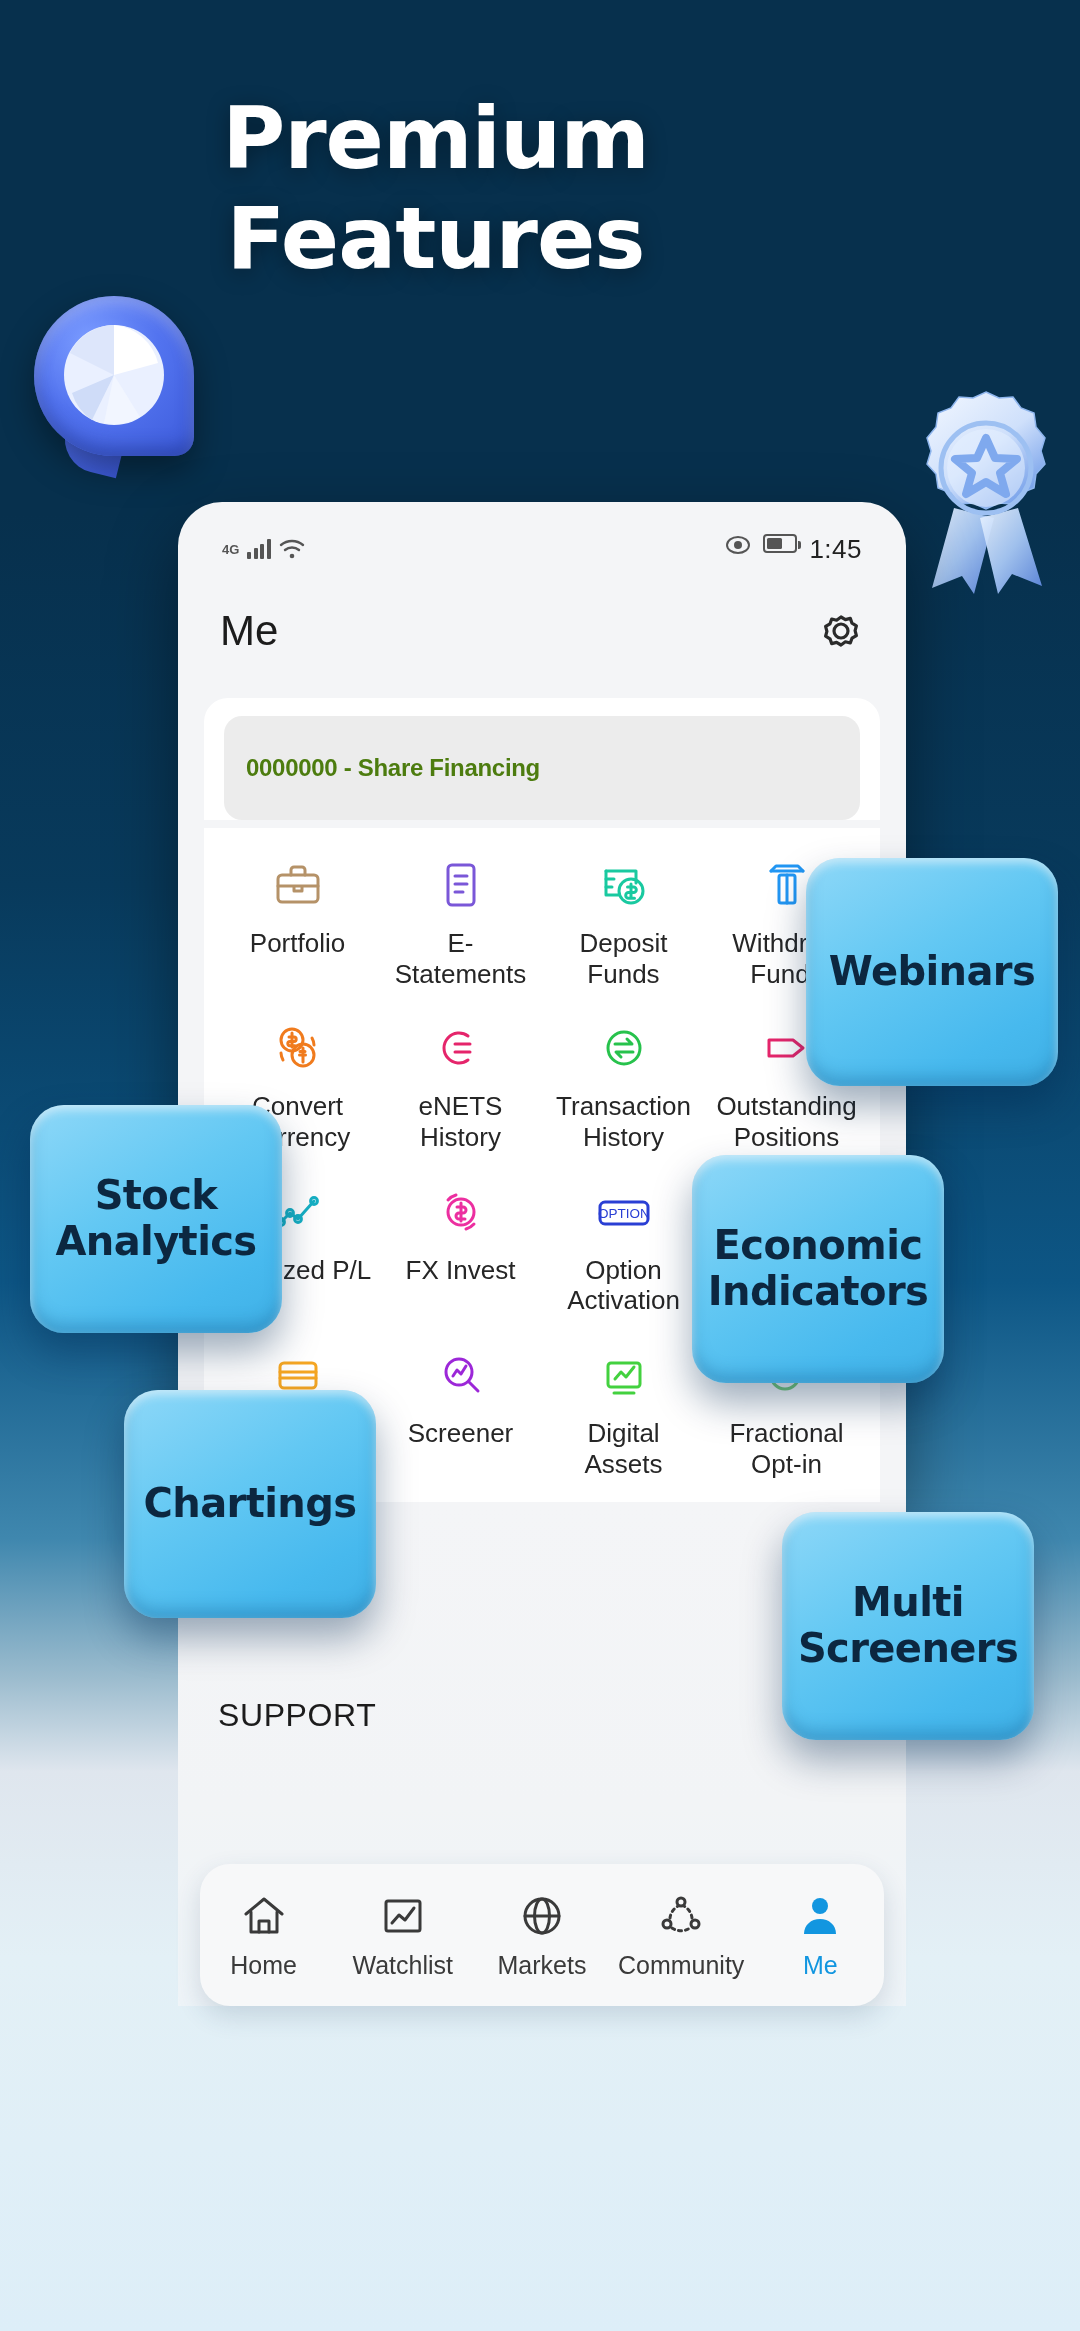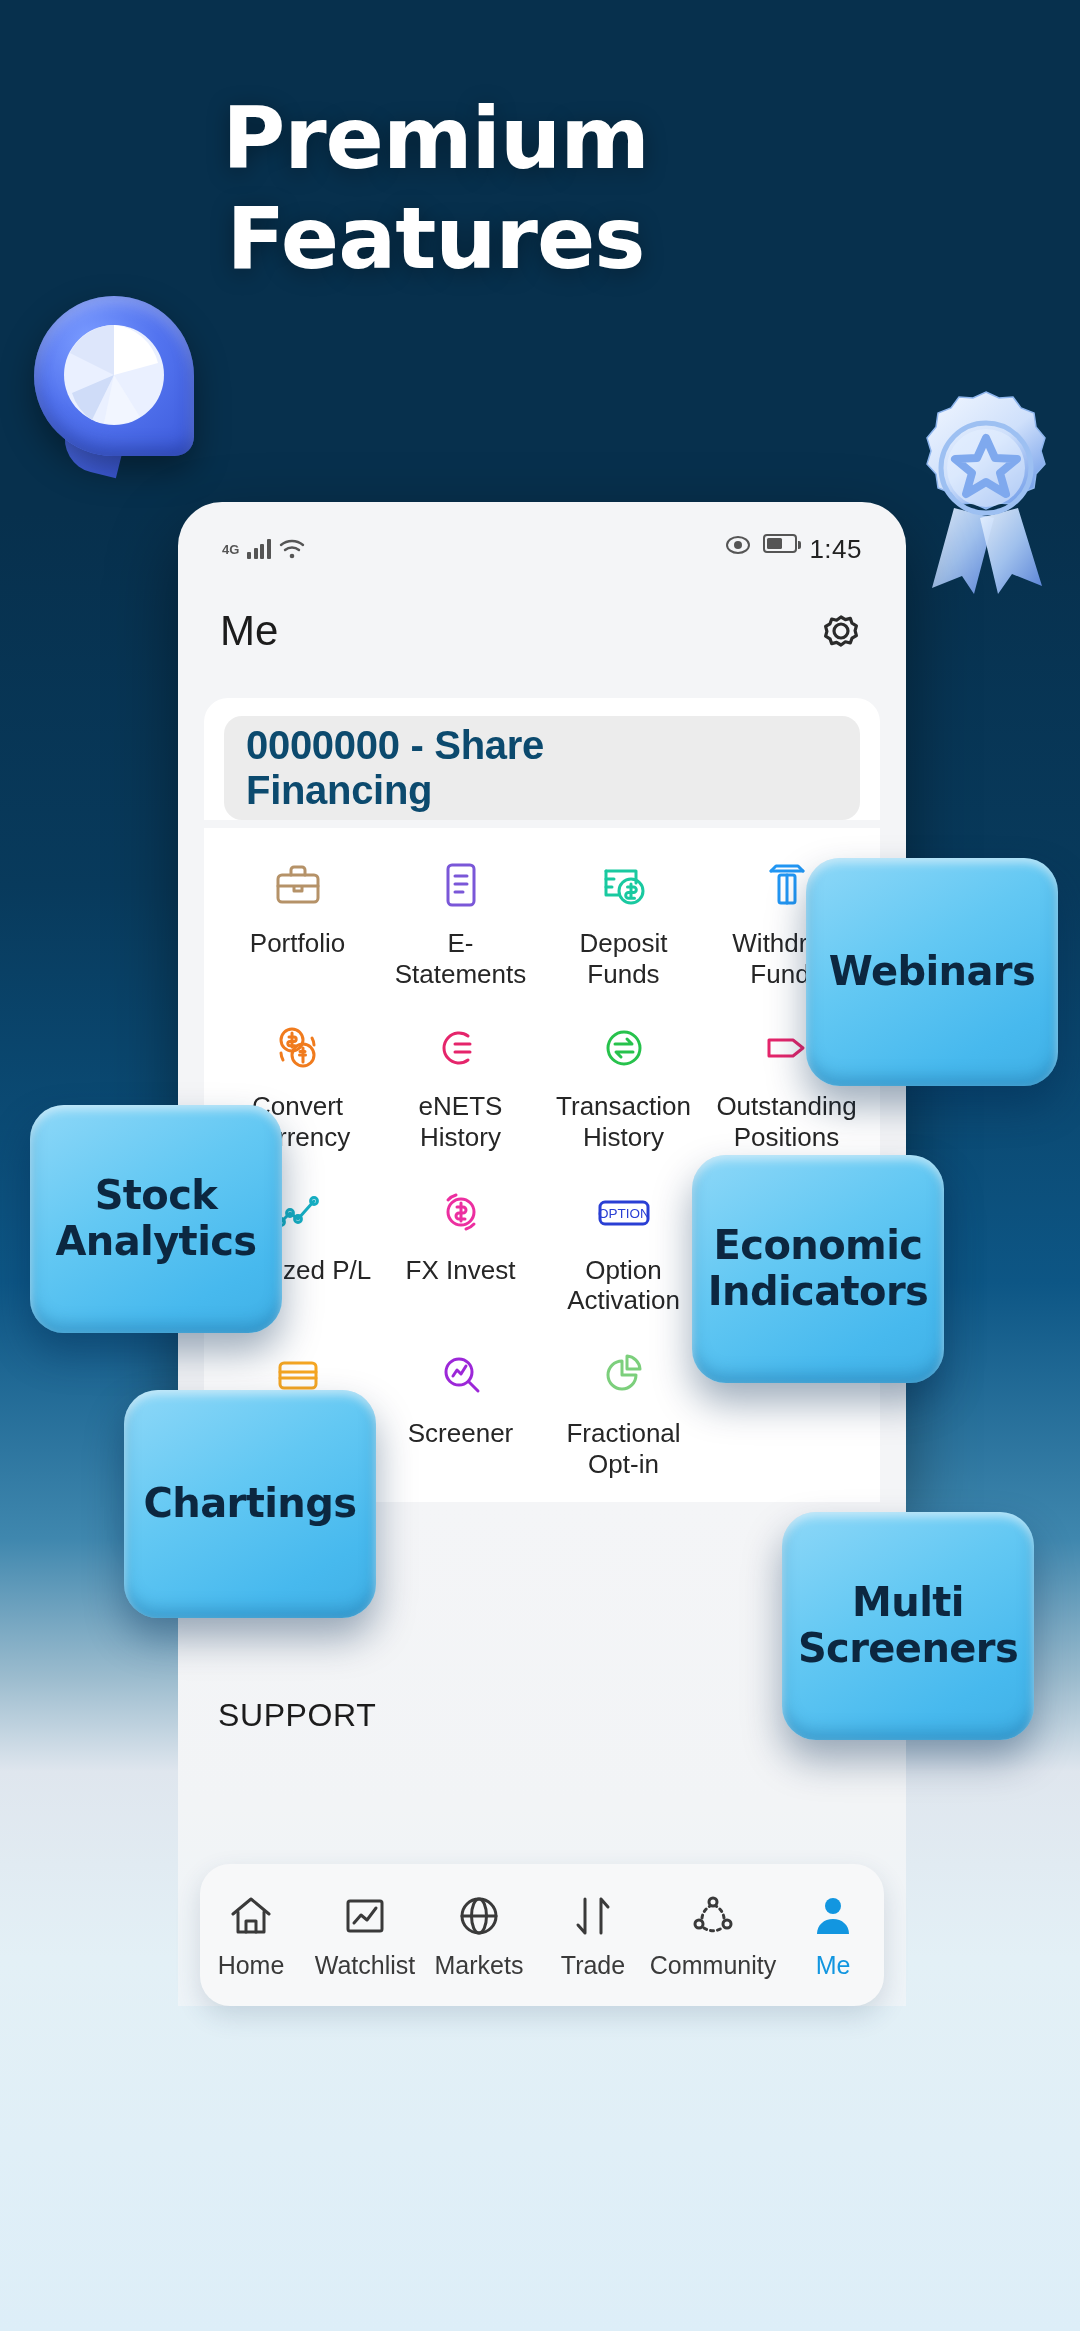--- a/index.html
+++ b/index.html
@@ -128,21 +128,21 @@
   
   .acct-wrap {
     position: absolute; top: 196px; left: 26px; width: 676px;
     background: #fff; border-radius: 24px 24px 0 0; padding: 18px 20px 0;
   }
   .acct-card {
     background: #ececec; border-radius: 18px; height: 104px;
     display: flex; align-items: center; padding: 0 22px;
   }
   .acct-name {
-    color: #0c4a6e; font-size: 40px; font-weight: 700; line-height: 1.12;
+    color: #4d7c0f; font-size: 24px; font-weight: 700; line-height: 1.12;
     max-width: 300px; letter-spacing: -.3px;
   }
   .switch-btn {
     margin-left: auto; border: 2.5px solid #2aa8d8; color: #1787d0;
     border-radius: 40px; padding: 13px 26px; font-size: 28px; font-weight: 700;
     background: transparent; white-space: nowrap; letter-spacing: -.3px;
   }
 
   
   .grid-panel {
@@ -429,20 +429,30 @@
                 <circle cx="24" cy="23" r="13" fill="none" stroke="#9c27d8" stroke-width="3" stroke-linecap="round" stroke-linejoin="round"></circle>
                 <path d="M34 33l9 9" fill="none" stroke="#9c27d8" stroke-width="3" stroke-linecap="round" stroke-linejoin="round"></path>
                 <path d="M18 27l4-6 4 4 5-8" fill="none" stroke="#9c27d8" stroke-width="3" stroke-linecap="round" stroke-linejoin="round"></path>
               </svg>
             </div>
             <div class="lbl">Screener</div>
           </div>
           <div class="cell">
             <div class="ico">
               <svg width="52" height="52" viewBox="0 0 52 52">
+                <rect x="10" y="14" width="32" height="24" rx="3" fill="none" stroke="#43d13f" stroke-width="3" stroke-linecap="round" stroke-linejoin="round"></rect>
+                <path d="M16 44h20" fill="none" stroke="#43d13f" stroke-width="3" stroke-linecap="round" stroke-linejoin="round"></path>
+                <path d="M17 30l6-7 5 5 8-10" fill="none" stroke="#43d13f" stroke-width="3" stroke-linecap="round" stroke-linejoin="round"></path>
+              </svg>
+            </div>
+            <div class="lbl">Digital Assets</div>
+          </div>
+          <div class="cell">
+            <div class="ico">
+              <svg width="52" height="52" viewBox="0 0 52 52">
                 <path d="M24 12a14 14 0 1 0 14 14H24z" fill="none" stroke="#7ccf7c" stroke-width="3" stroke-linecap="round" stroke-linejoin="round"></path>
                 <path d="M29 7a14 14 0 0 1 13 13H29z" fill="none" stroke="#7ccf7c" stroke-width="3" stroke-linecap="round" stroke-linejoin="round"></path>
               </svg>
             </div>
             <div class="lbl">Fractional Opt-in</div>
           </div>
         </div>
     </div>
   </div>
 
@@ -471,26 +481,20 @@
       <div class="nav-item">
         <svg width="52" height="52" viewBox="0 0 52 52">
           <circle cx="26" cy="26" r="17" fill="none" stroke="#3a3a3a" stroke-width="3" stroke-linecap="round" stroke-linejoin="round"></circle>
           <path d="M9 26h34" fill="none" stroke="#3a3a3a" stroke-width="3" stroke-linecap="round" stroke-linejoin="round"></path>
           <ellipse cx="26" cy="26" rx="7.5" ry="17" fill="none" stroke="#3a3a3a" stroke-width="3" stroke-linecap="round" stroke-linejoin="round"></ellipse>
         </svg>
         <div class="nl">Markets</div>
       </div>
       <div class="nav-item">
         <svg width="52" height="52" viewBox="0 0 52 52">
-          <path d="M18 9v34M18 43l-7-8M34 43V9M34 9l7 8" fill="none" stroke="#3a3a3a" stroke-width="3" stroke-linecap="round" stroke-linejoin="round"></path>
-        </svg>
-        <div class="nl">Trade</div>
-      </div>
-      <div class="nav-item">
-        <svg width="52" height="52" viewBox="0 0 52 52">
           <circle cx="26" cy="12" r="4" fill="none" stroke="#3a3a3a" stroke-width="3" stroke-linecap="round" stroke-linejoin="round"></circle>
           <circle cx="12" cy="34" r="4" fill="none" stroke="#3a3a3a" stroke-width="3" stroke-linecap="round" stroke-linejoin="round"></circle>
           <circle cx="40" cy="34" r="4" fill="none" stroke="#3a3a3a" stroke-width="3" stroke-linecap="round" stroke-linejoin="round"></circle>
           <path d="M15 28a16 16 0 0 1 8-12M37 28a16 16 0 0 0-8-12M17 38a16 16 0 0 0 18 0" stroke-dasharray="3 4" fill="none" stroke="#3a3a3a" stroke-width="3" stroke-linecap="round" stroke-linejoin="round"></path>
         </svg>
         <div class="nl">Community</div>
       </div>
       <div class="nav-item active">
         <svg width="52" height="52" viewBox="0 0 52 52">
           <circle cx="26" cy="16" r="8" fill="#1296e0"></circle>

